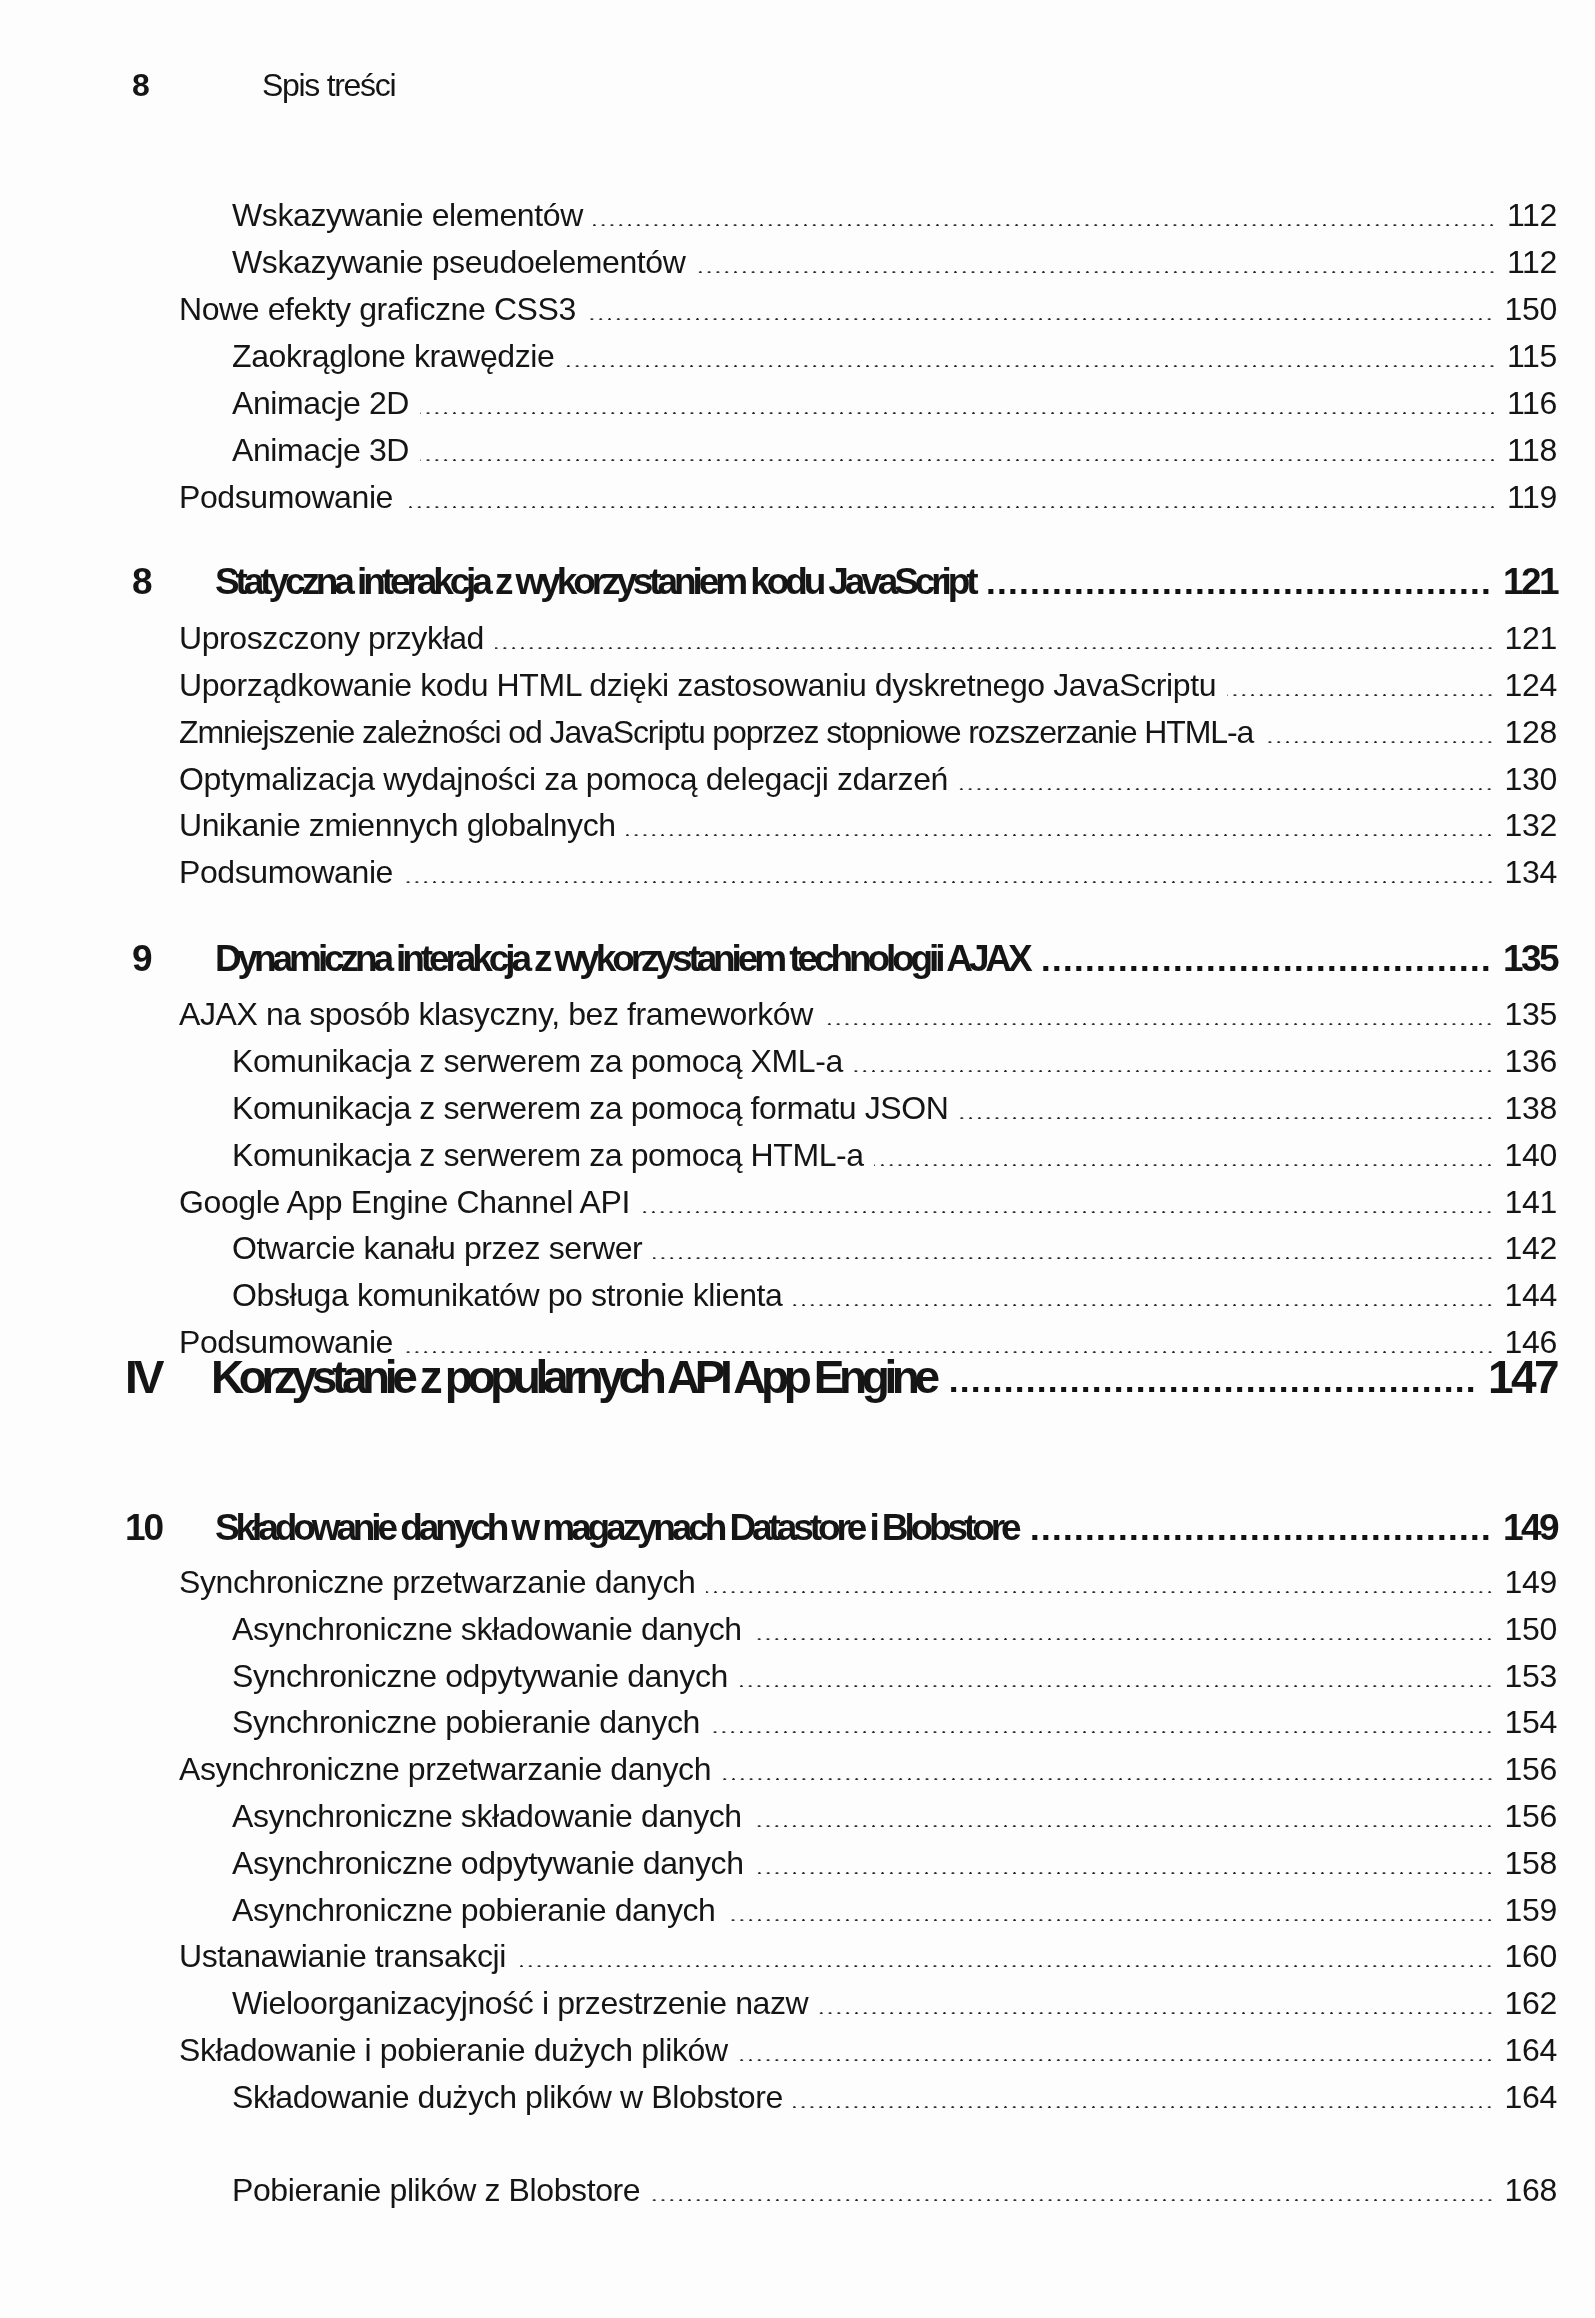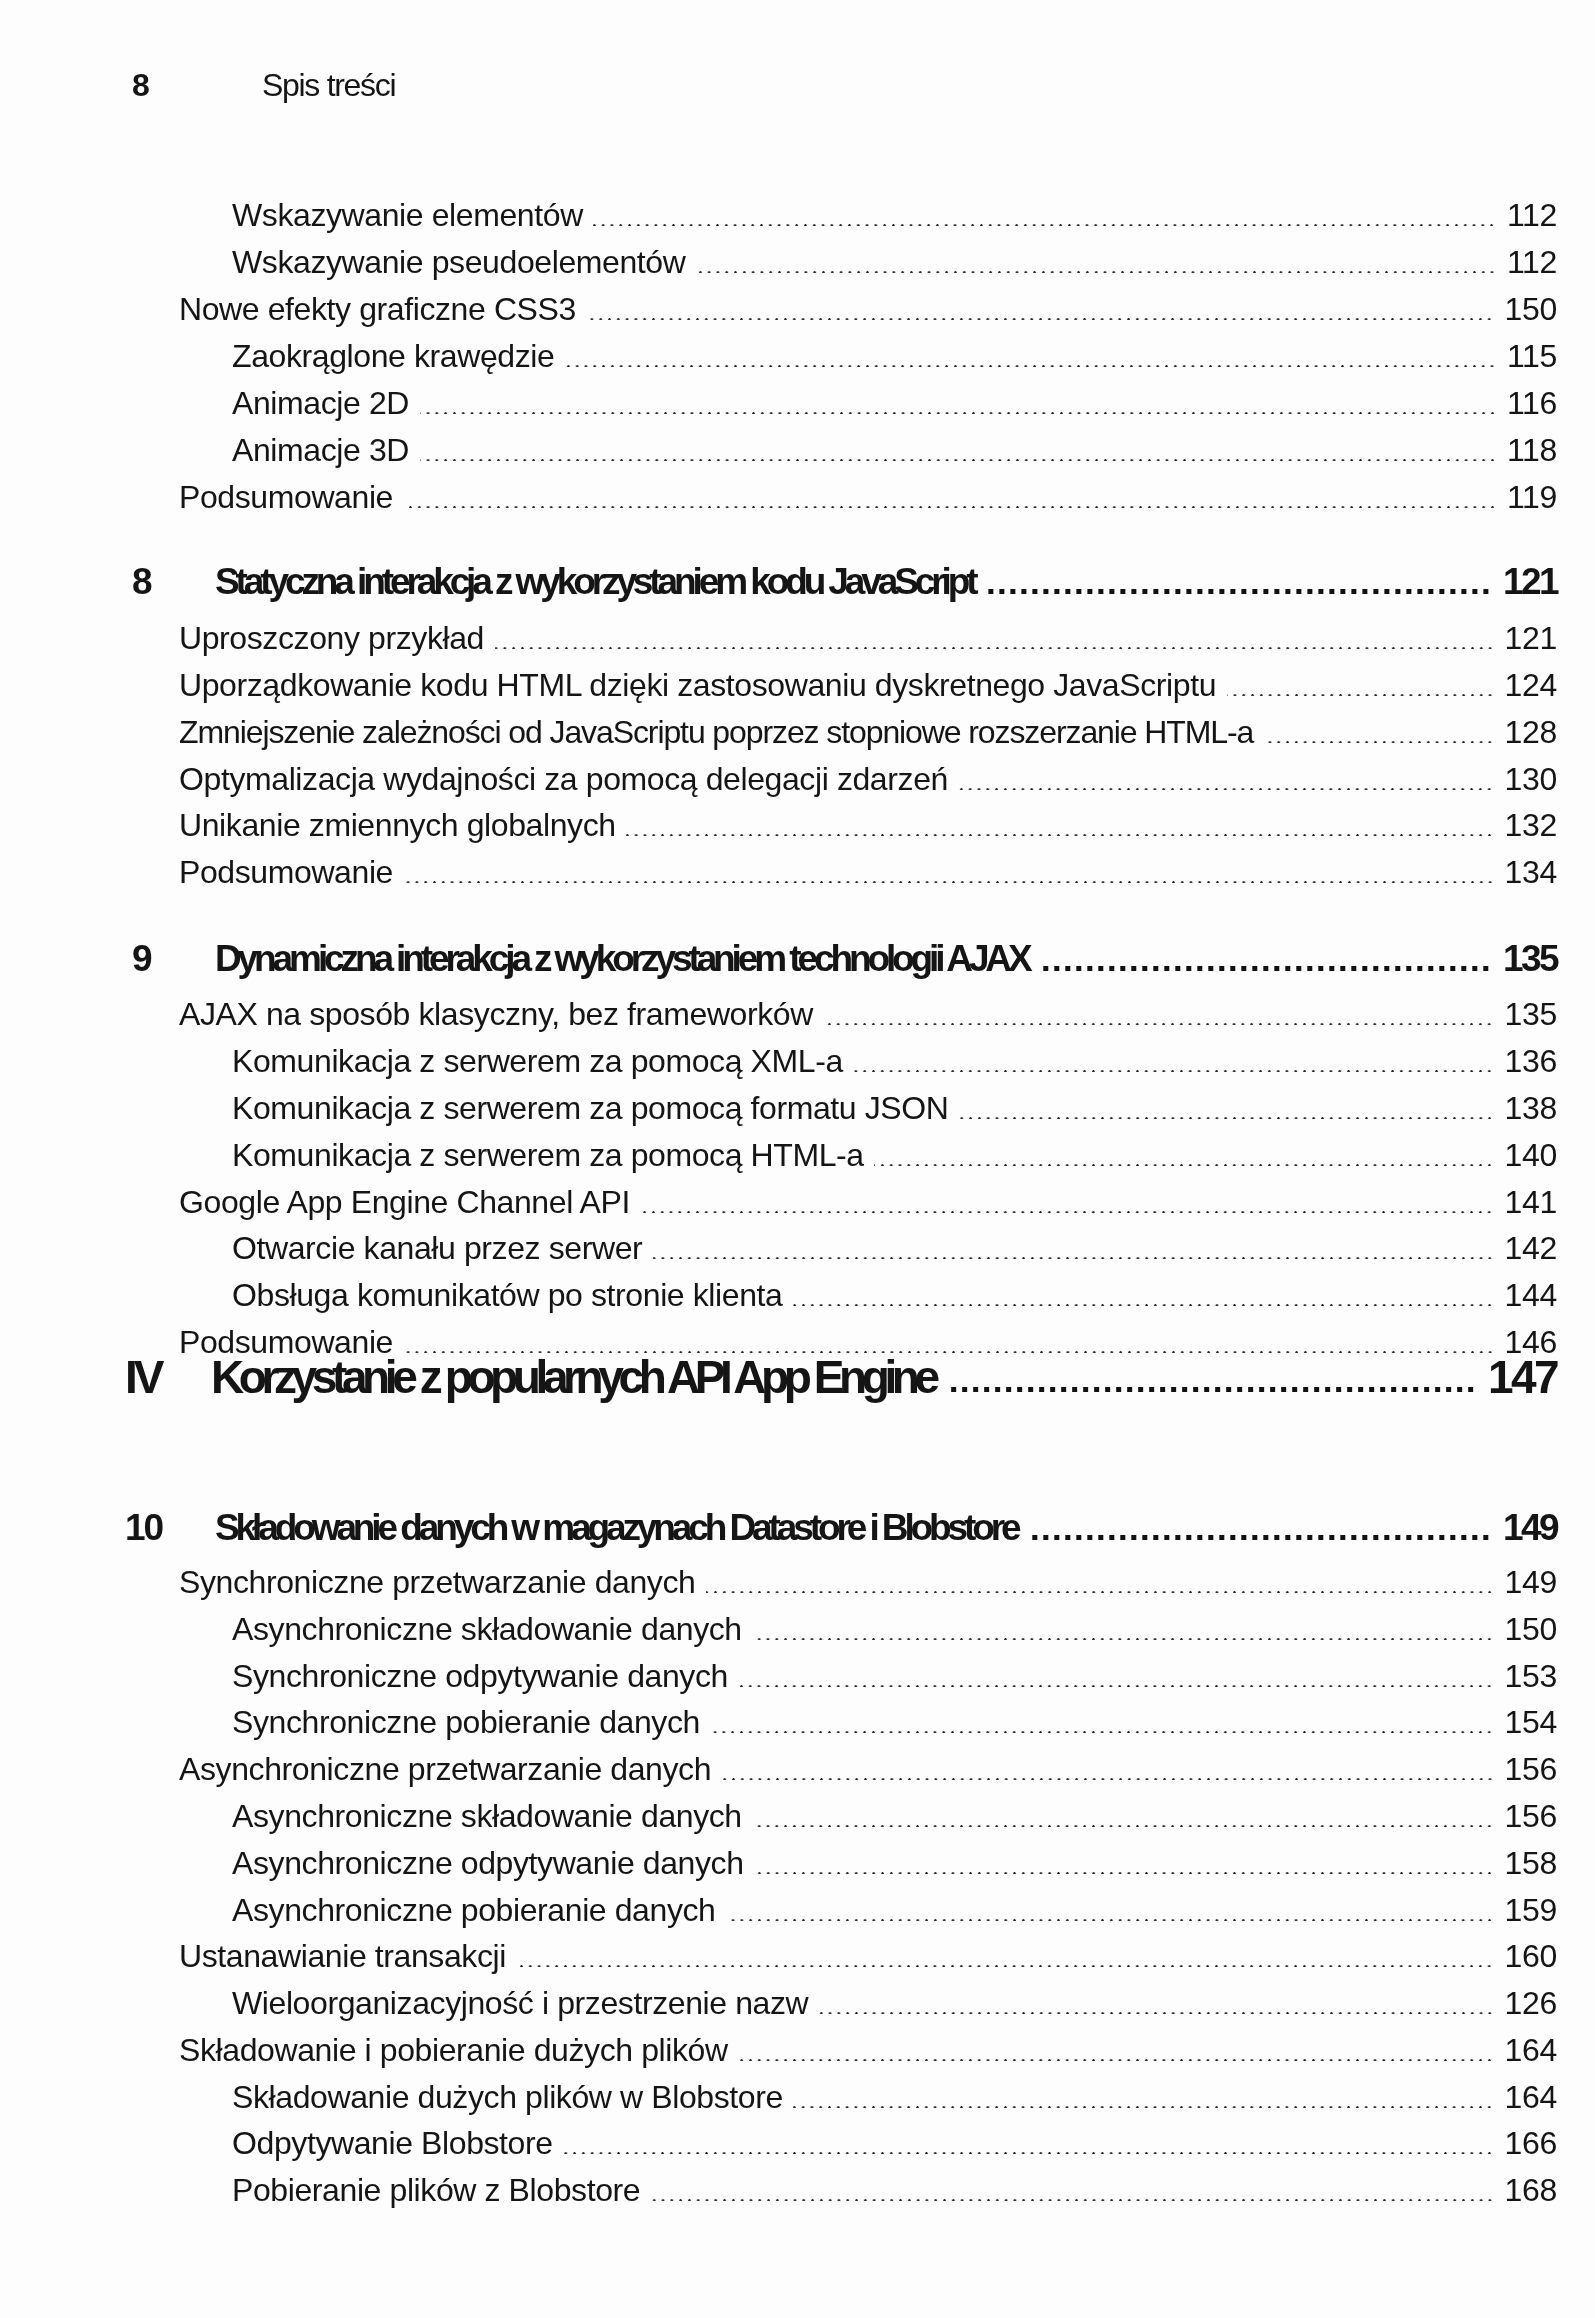--- a/index.html
+++ b/index.html
@@ -215,37 +215,32 @@
     <span class="n">159</span>
   </div>
   <div class="row reg l1" style="top:1940px">
     <span class="t">Ustanawianie transakcji</span>
     <span class="lead"></span>
     <span class="n">160</span>
   </div>
   <div class="row reg l2" style="top:1987px">
     <span class="t">Wieloorganizacyjność i przestrzenie nazw</span>
     <span class="lead"></span>
-    <span class="n">126</span>
+    <span class="n">162</span>
   </div>
   <div class="row reg l1" style="top:2034px">
     <span class="t">Składowanie i pobieranie dużych plików</span>
     <span class="lead"></span>
     <span class="n">164</span>
   </div>
   <div class="row reg l2" style="top:2081px">
     <span class="t">Składowanie dużych plików w Blobstore</span>
     <span class="lead"></span>
     <span class="n">164</span>
   </div>
-  <div class="row reg l2" style="top:2127px">
-    <span class="t">Odpytywanie Blobstore</span>
-    <span class="lead"></span>
-    <span class="n">166</span>
-  </div>
   <div class="row reg l2" style="top:2174px">
     <span class="t">Pobieranie plików z Blobstore</span>
     <span class="lead"></span>
     <span class="n">168</span>
   </div>
 
 </div>
 
 
 </body></html>

